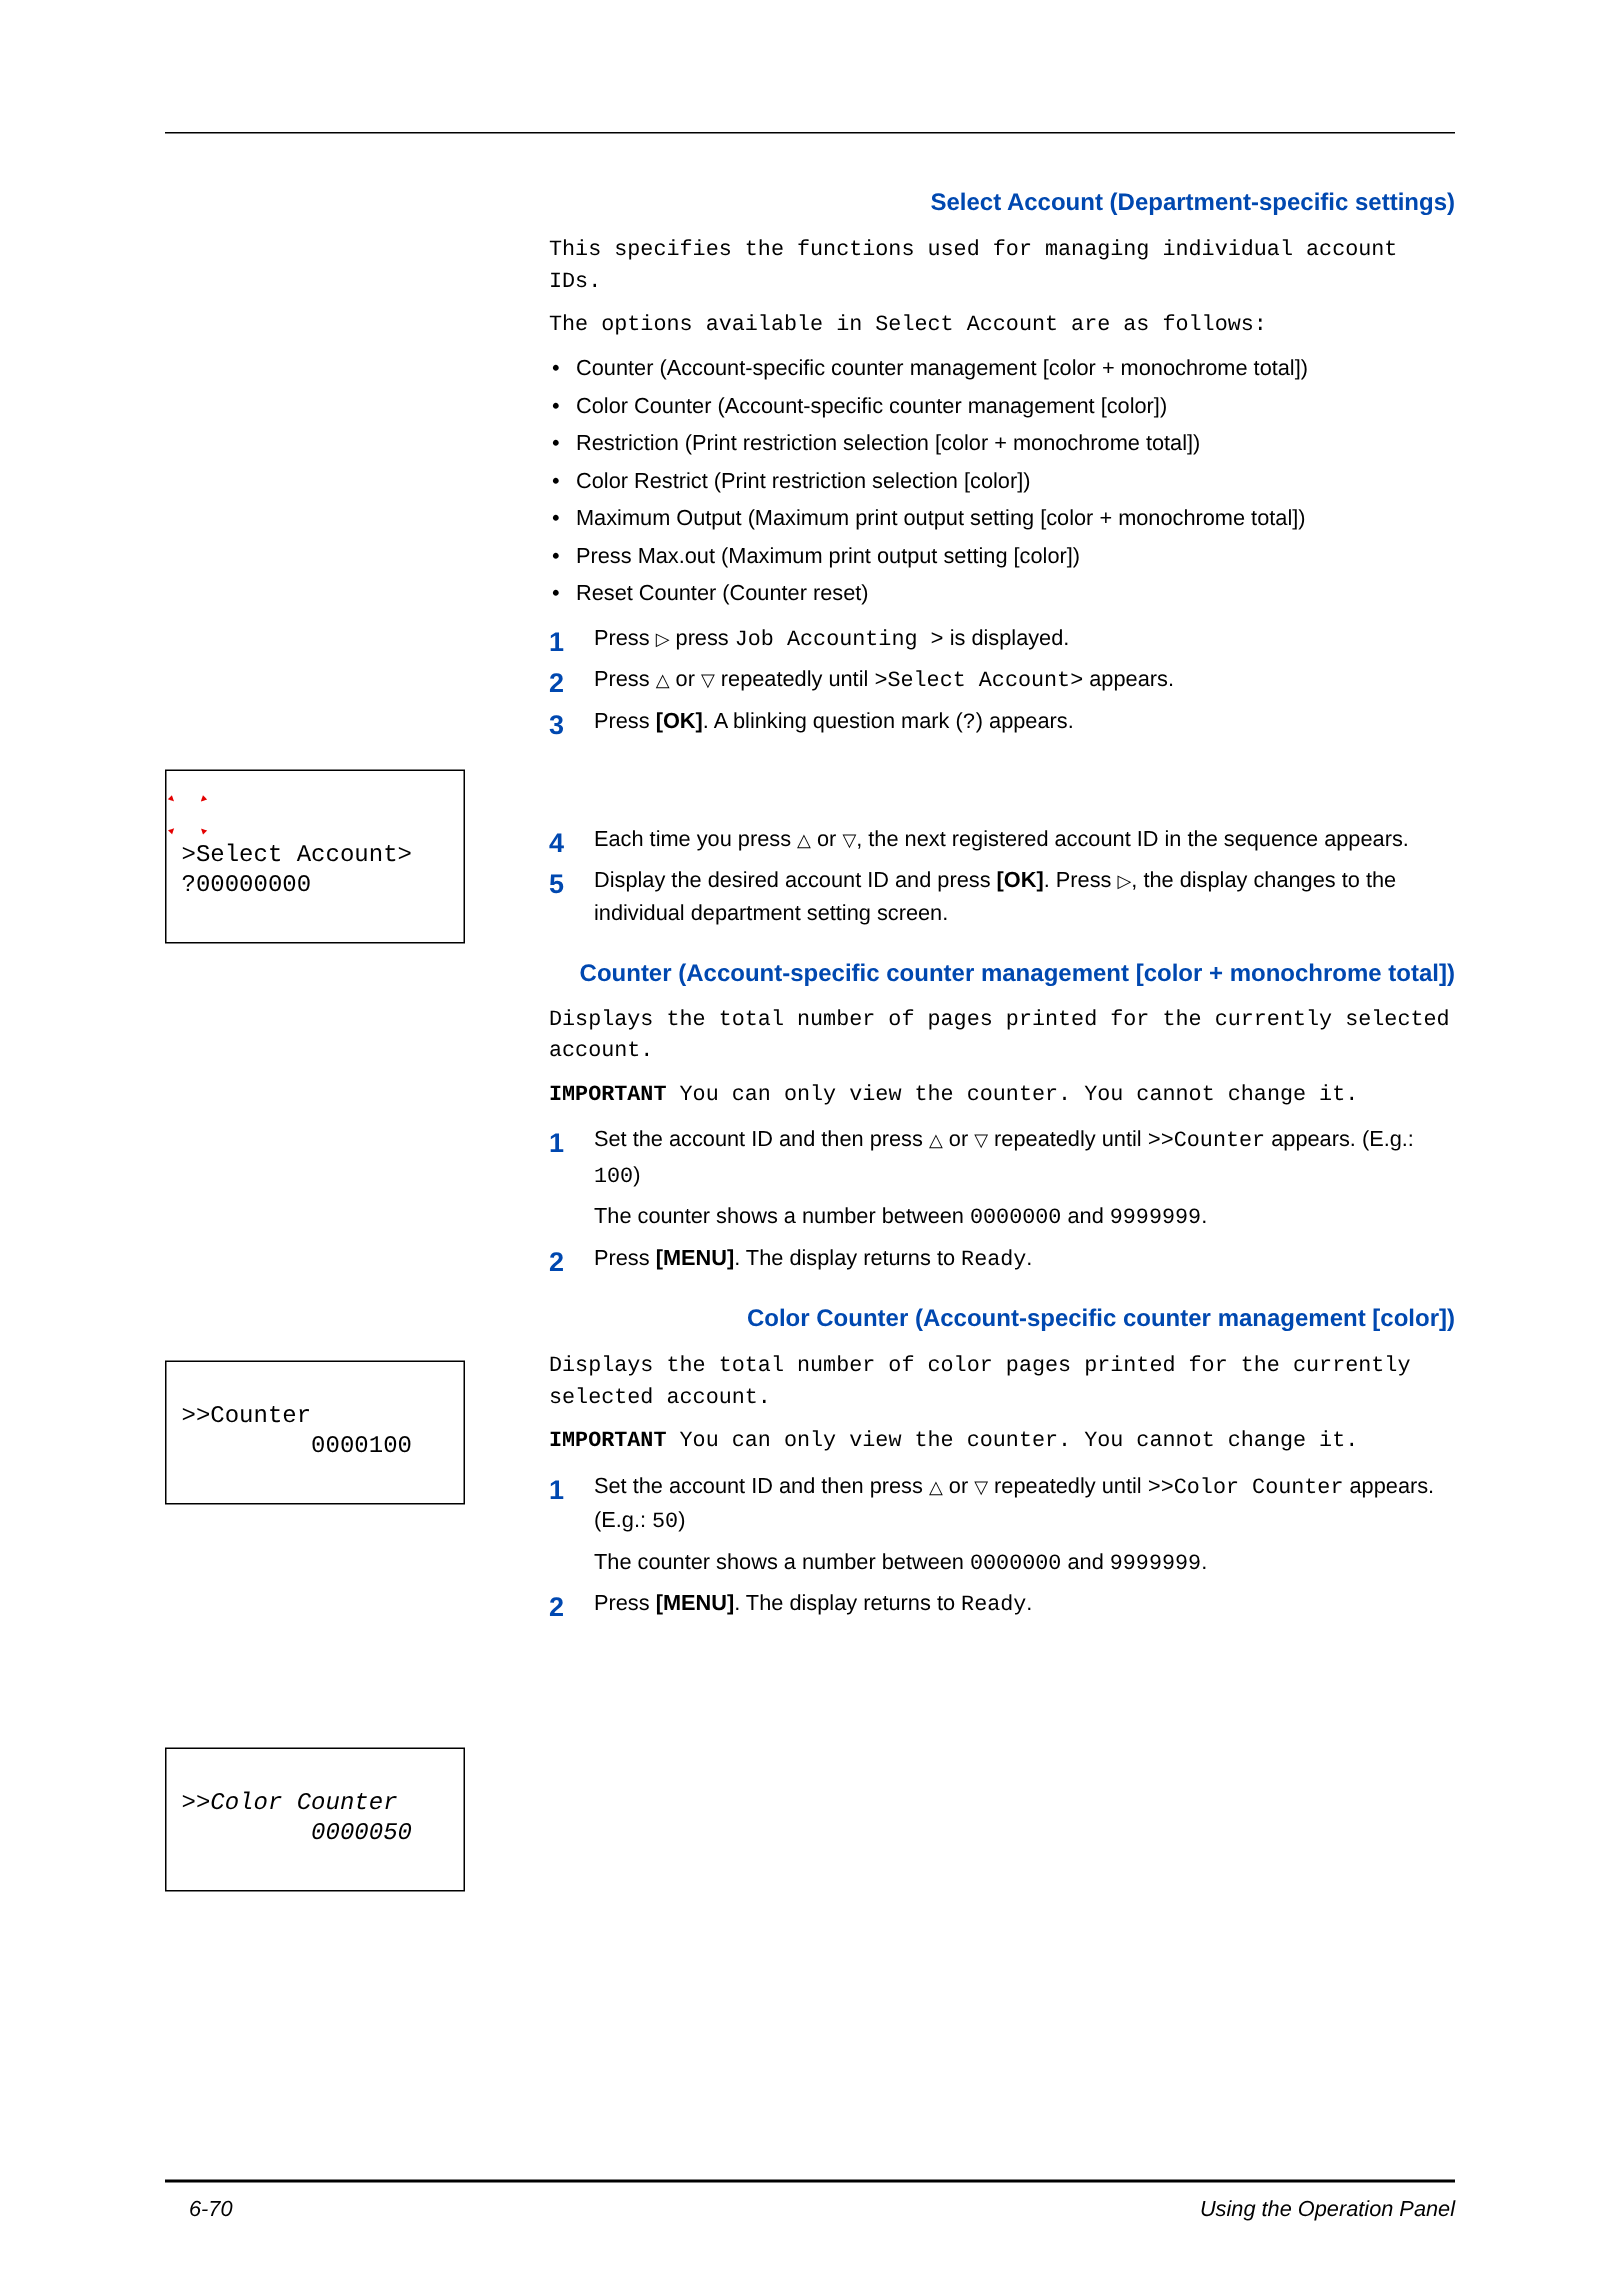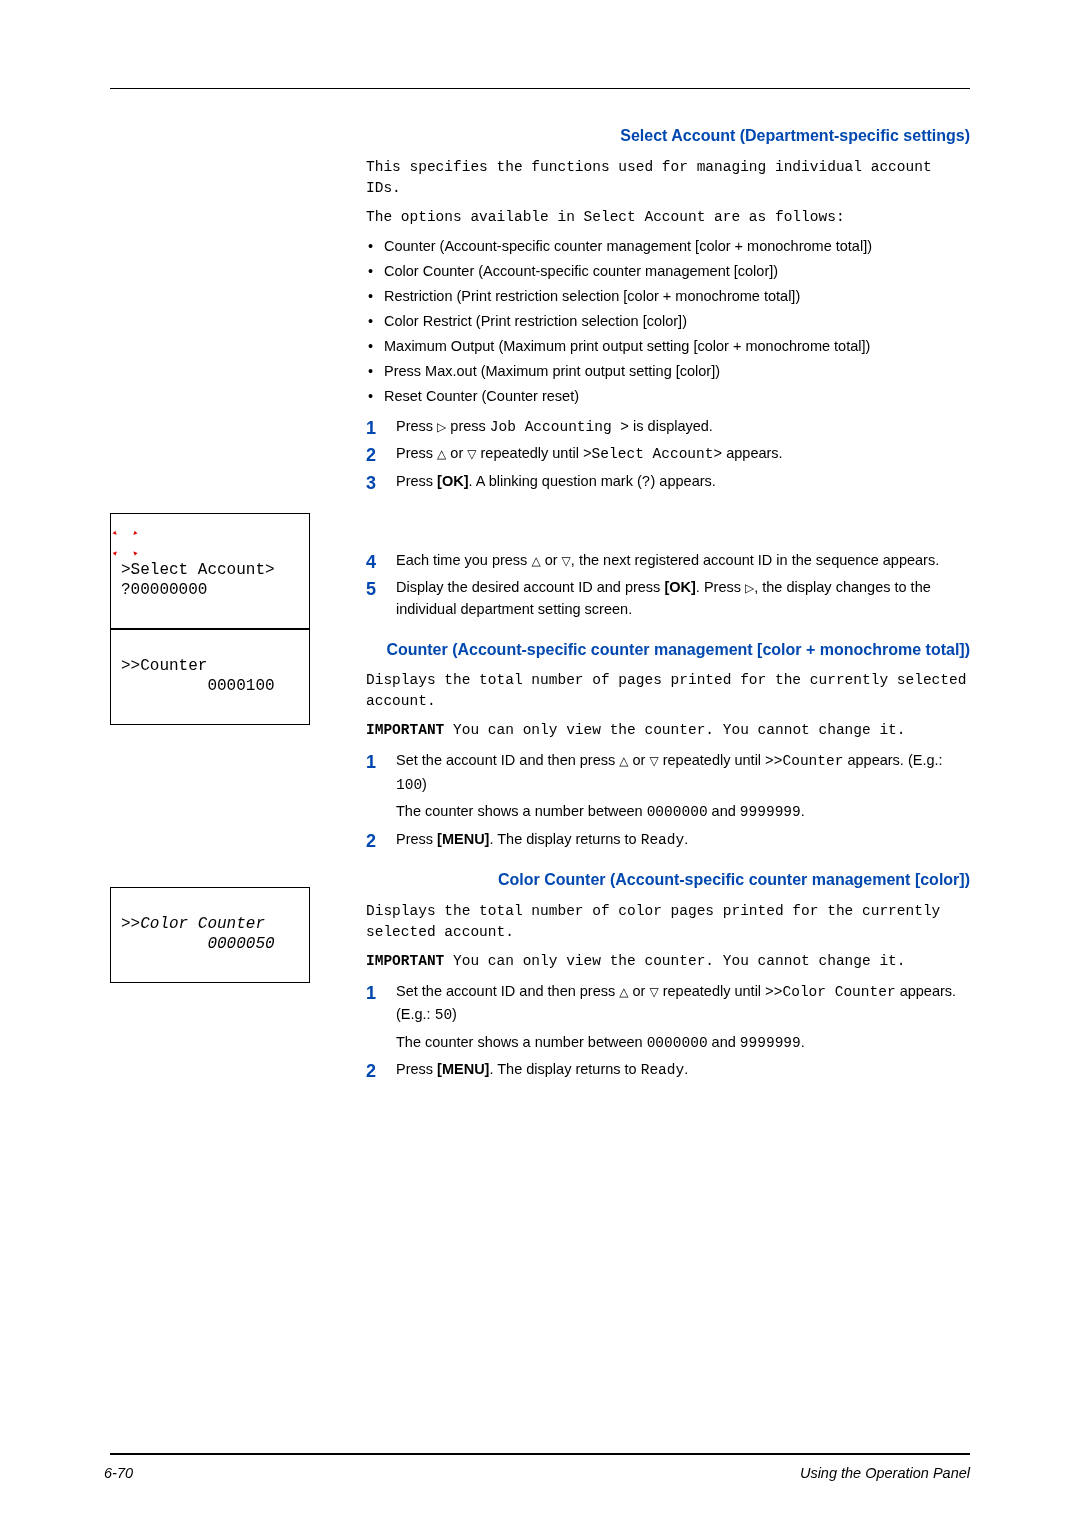--- a/index.html
+++ b/index.html
@@ -35,21 +35,21 @@
     width: 200px;
     padding: 6px 10px 8px 10px;
     font-family: "Courier New", Courier, monospace;
     font-size: 16px;
     line-height: 1.25;
     white-space: pre;
     position: relative;
     margin-left: 0;
   }
   .lcd.select-account { margin-top: 388px; }
-  .lcd.counter { }
+  .lcd.counter { margin-top: 278px; }
   .lcd.color-counter { margin-top: 162px; font-style: italic; }
   .blink-ind {
     position: absolute;
     left: 6px;
     top: 18px;
     width: 24px;
     height: 24px;
   }
   .blink-ind span {
     position: absolute;
@@ -115,21 +115,21 @@
   .sub-para { margin-top:4px; }
   .footer-rule {
     border-top: 2px solid #000;
     position: absolute;
     left: 110px;
     right: 110px;
     bottom: 72px;
   }
   .footer {
     position: absolute;
-    left: 104px;
+    left: 126px;
     right: 110px;
     bottom: 46px;
     display: flex;
     justify-content: space-between;
     font-style: italic;
     font-size: 14.5px;
   }
   .footer .page-num { font-style: italic; }
   .footer .page-title { }
 </style>

